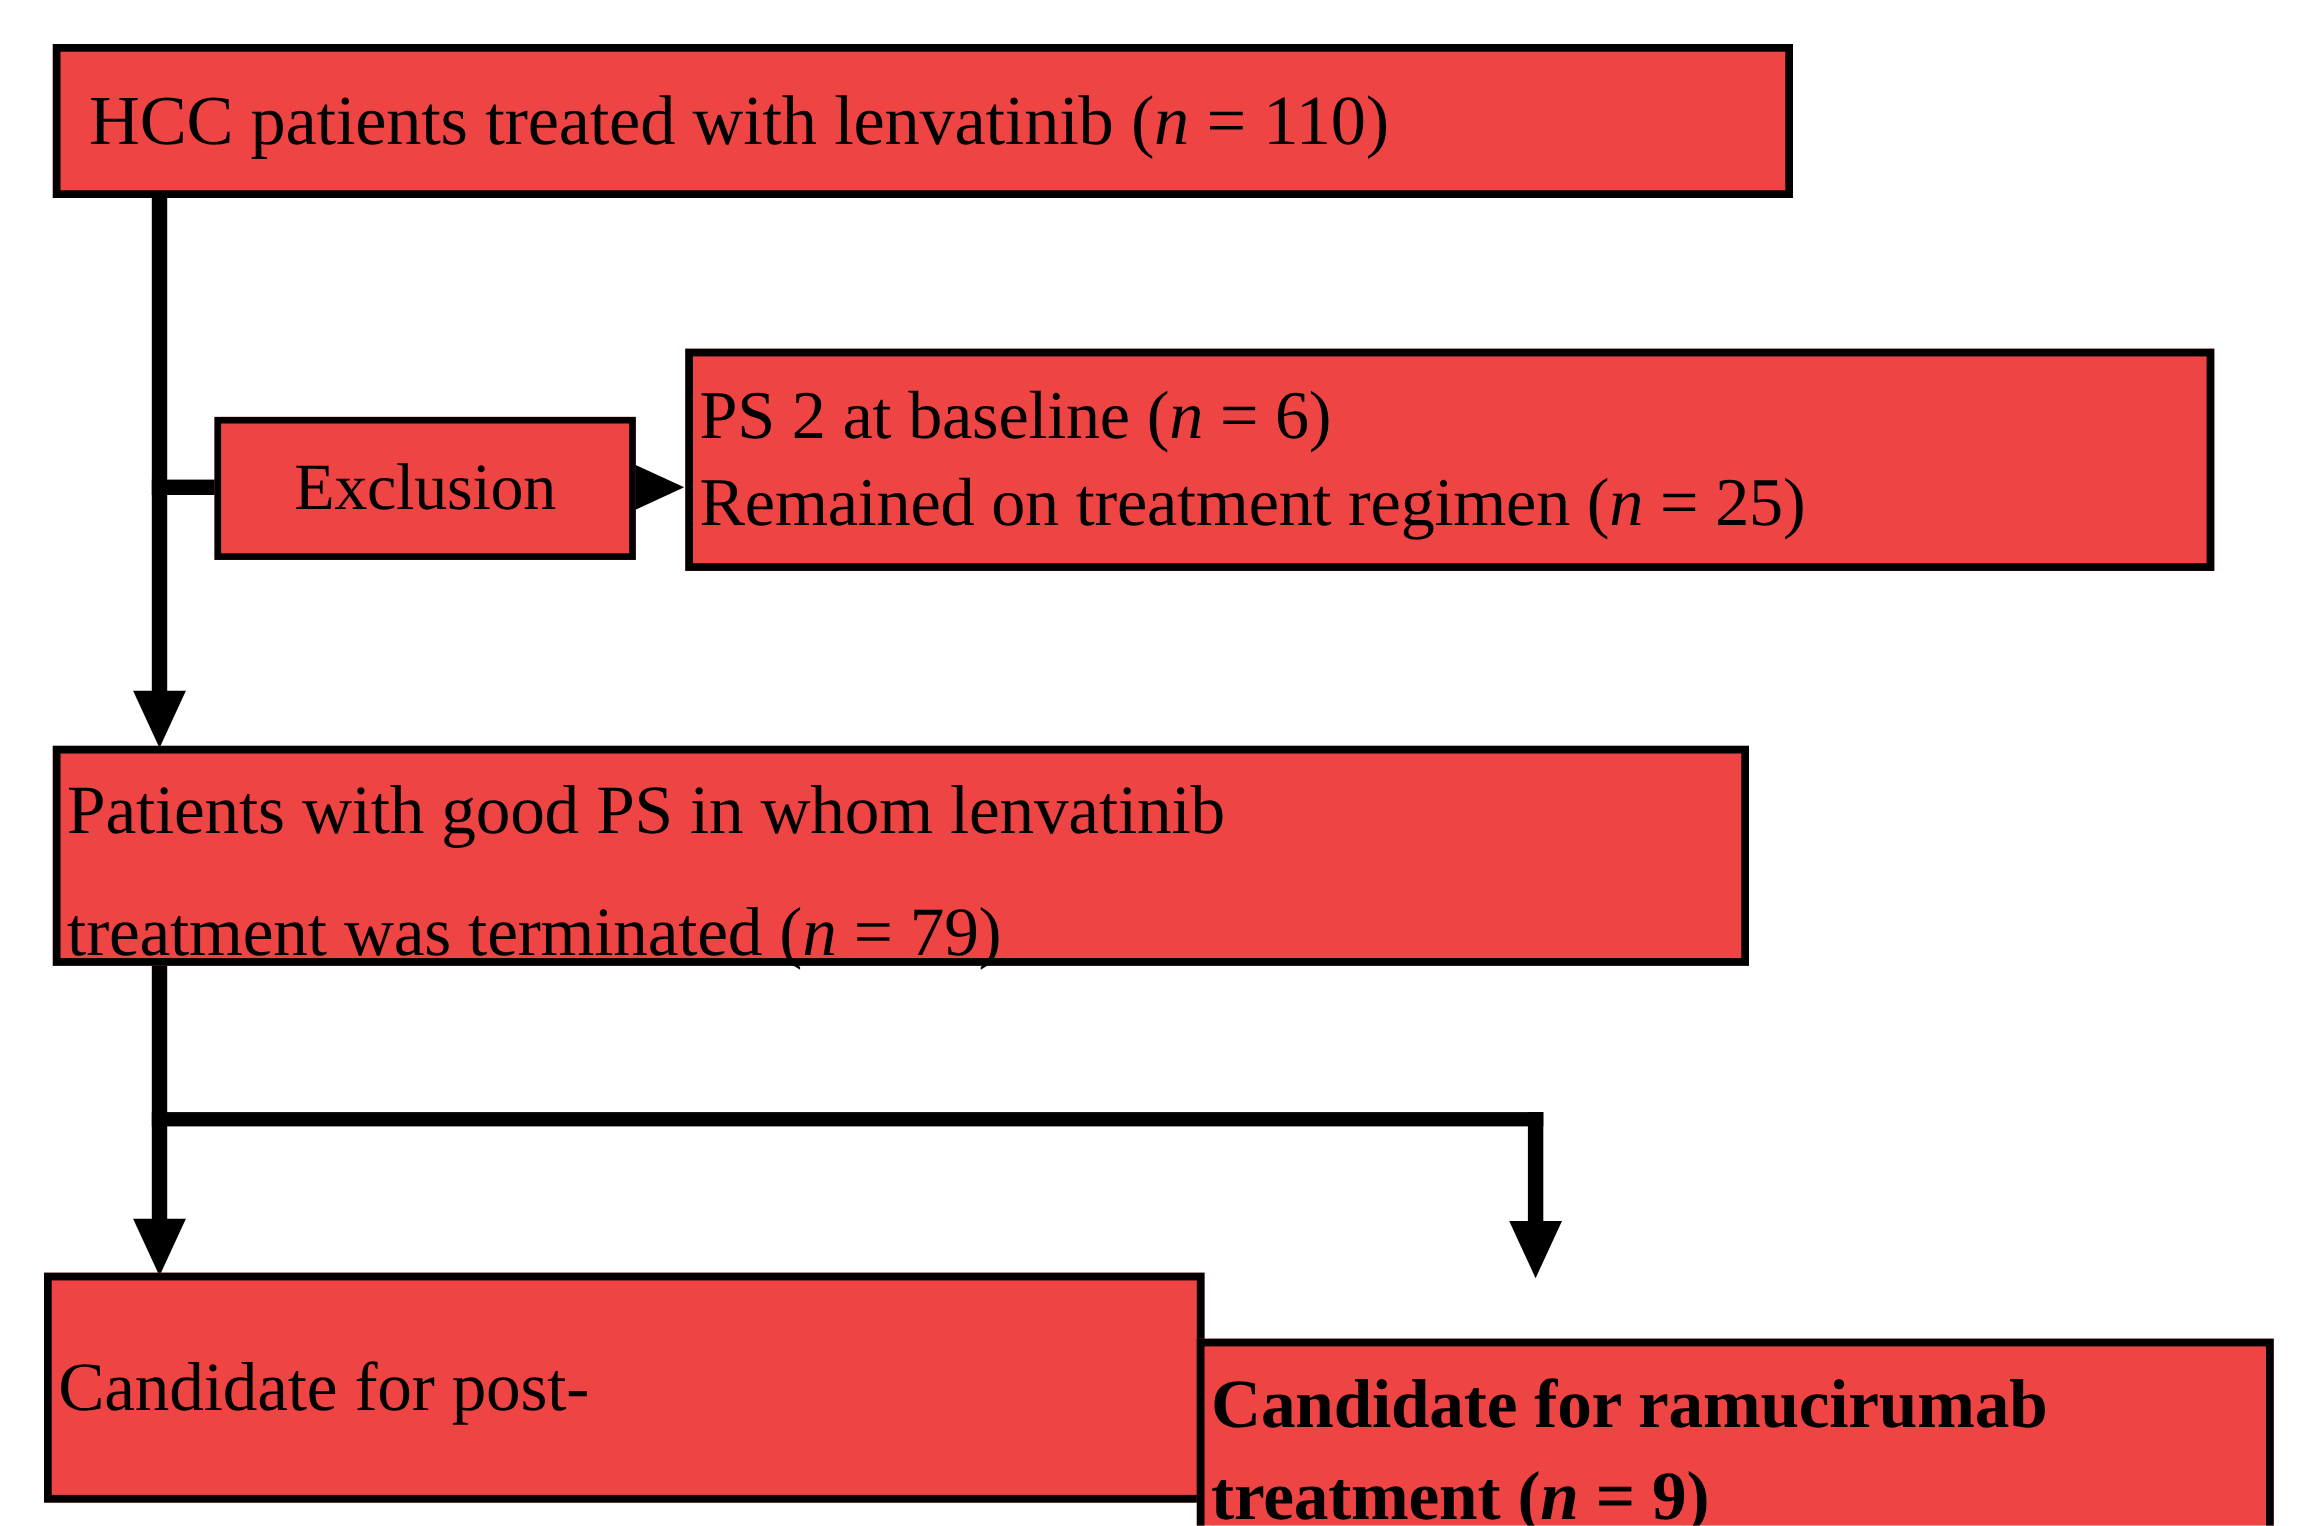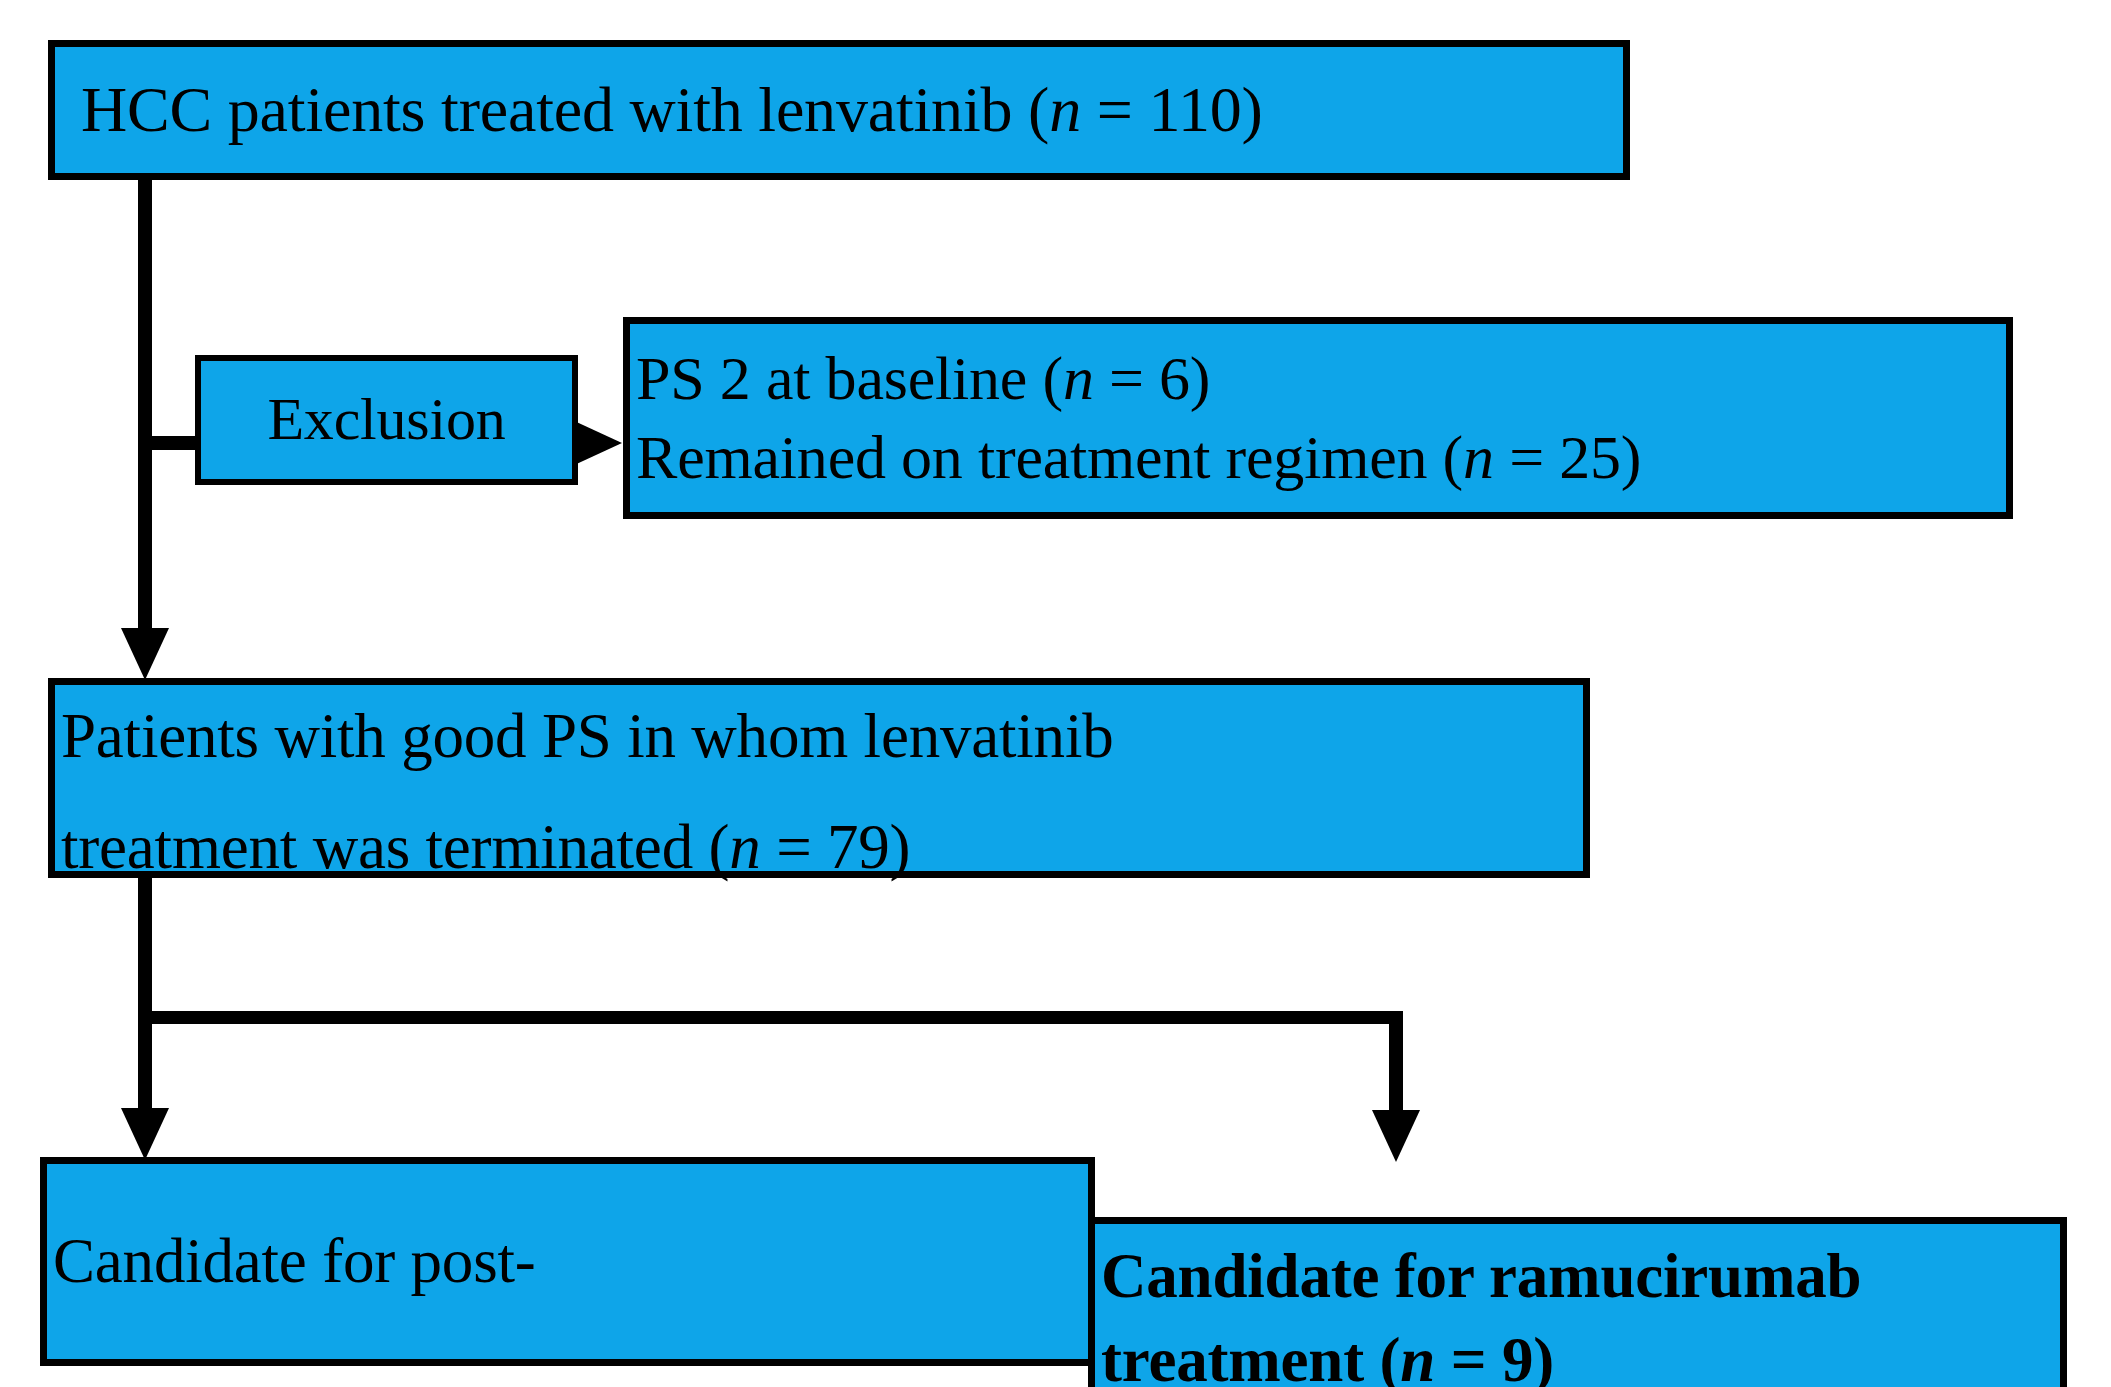--- a/index.html
+++ b/index.html
@@ -15,35 +15,35 @@
     background: #ffffff;
     overflow: hidden;
     font-family: "Liberation Serif", "DejaVu Serif", serif;
     color: #000000;
   }
   
   .node {
     position: absolute;
     box-sizing: border-box;
     border: 7px solid #000000;
-    background: #0ea5e9;
+    background: #ef4444;
     display: flex;
     flex-direction: column;
     justify-content: center;
     z-index: 3;
   }
   .node .line {
     display: block;
     white-space: nowrap;
     font-size: 64px;
     line-height: 1.36;
     letter-spacing: -0.2px;
     padding-left: 6px;
   }
-  .node.tight { border-width: 6px; }
+  .node.tight { border-width: 6px; margin-top: 24px; }
   .node.tight .line { font-size: 58px; padding-left: 20px; }
 
   
   #node-enrolled   { left: 48px;   top: 40px;   width: 1582px; height: 140px; }
   #node-enrolled .line { padding-left: 26px; }
 
   #node-exclusion-label { left: 195px; top: 355px; width: 383px; height: 130px; }
   #node-exclusion-label .line { padding-left: 0; text-align: center; font-size: 60px; }
 
   #node-exclusion-detail { left: 623px; top: 317px; width: 1390px; height: 202px; }

